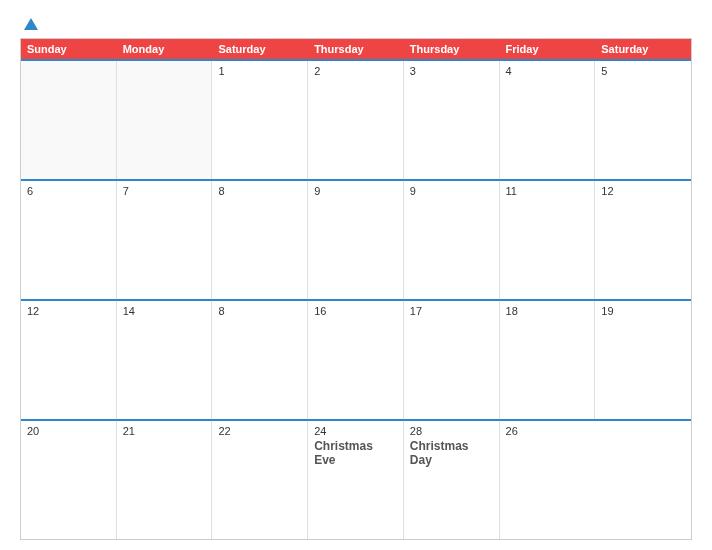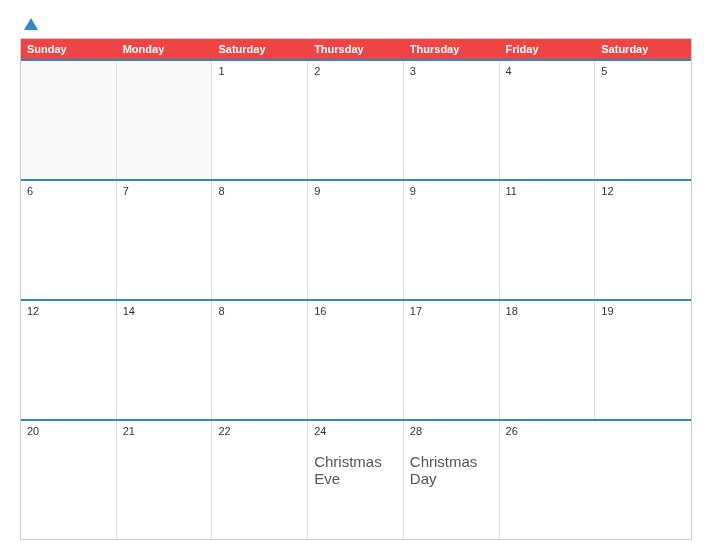--- a/index.html
+++ b/index.html
@@ -105,24 +105,25 @@
     }
     .cal-cell:last-child {
       border-right: none;
     }
     .cal-day-num {
       font-size: 11px;
       color: #333;
       display: block;
     }
     .cal-event {
-      font-size: 15px;
-      color: #555;
-      margin-top: 16px;
+      font-size: 12px;
+      color: #555;
+      margin-top: 2px;
       display: block;
+      font-weight: bold;
     }
     .cal-cell.empty {
       background: #f9f9f9;
     }
   </style>
 </head>
 <body>
 
 <div class="page">
   <div class="header">

